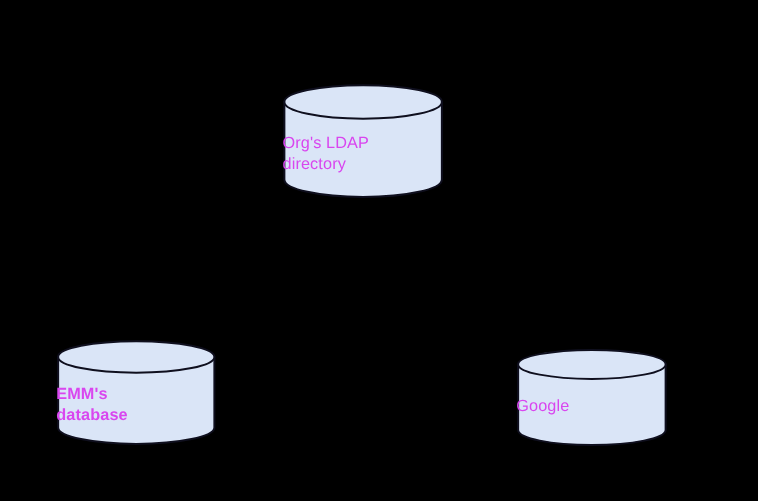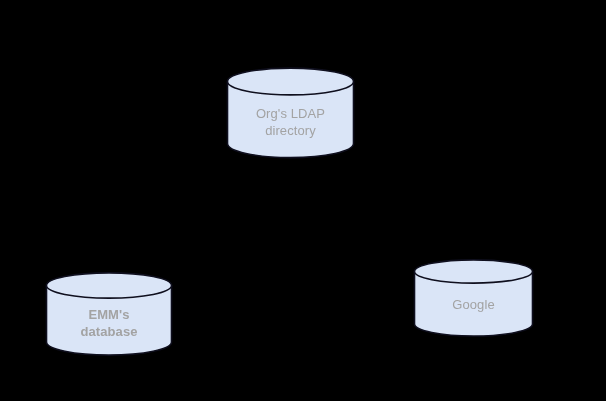--- a/index.html
+++ b/index.html
@@ -24,22 +24,21 @@
     position: absolute;
   }
   .node svg {
     display: block;
     overflow: visible;
   }
   .node-label {
     position: absolute;
     left: 0;
     right: 0;
-    text-align: center;
-    color: #a3a3a3;
+    color: #d946ef;
     font-size: 13px;
     line-height: 17px;
     font-family: "Liberation Sans", "DejaVu Sans", sans-serif;
     white-space: pre-line;
     pointer-events: none;
     letter-spacing: 0.1px;
   }
 </style>
 </head>
 <body>
@@ -57,21 +56,21 @@
 
   <div class="node" style="left:45px; top:272px; width:128px; height:84px;">
     <svg width="128" height="84" viewBox="0 0 128 84">
       <path d="M1.5 13.5 L1.5 70.0 A62 13 0 0 0 126.5 70.0 L126.5 13.5 Z" fill="#dae5f7" stroke="#0f0f1e" stroke-width="1.6"></path>
       <ellipse cx="64" cy="13.5" rx="62.5" ry="12.6" fill="#dae5f7" stroke="#0f0f1e" stroke-width="1.6"></ellipse>
     </svg>
     <div class="node-label" style="top:34px;font-weight:bold;">EMM's
 database</div>
   </div>
 
-  <div class="node" style="left:413px; top:259px; width:121px; height:78px;">
+  <div class="node" style="left:413px; top:279px; width:121px; height:78px;">
     <svg width="121" height="78" viewBox="0 0 121 78">
       <path d="M1.5 12.5 L1.5 65.0 A59 12 0 0 0 119.5 65.0 L119.5 12.5 Z" fill="#dae5f7" stroke="#0f0f1e" stroke-width="1.6"></path>
       <ellipse cx="60.5" cy="12.5" rx="59" ry="11.6" fill="#dae5f7" stroke="#0f0f1e" stroke-width="1.6"></ellipse>
     </svg>
     <div class="node-label" style="top:37px;">Google</div>
   </div>
 
 </div>
 
 </body></html>

